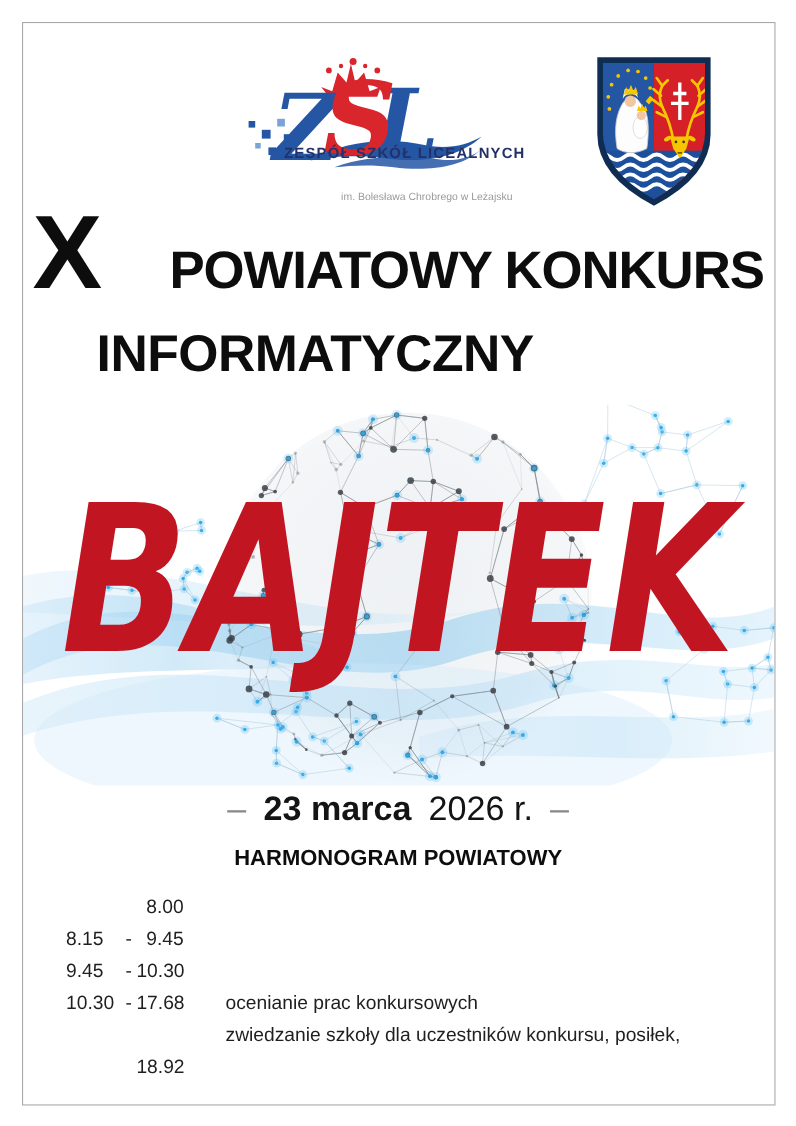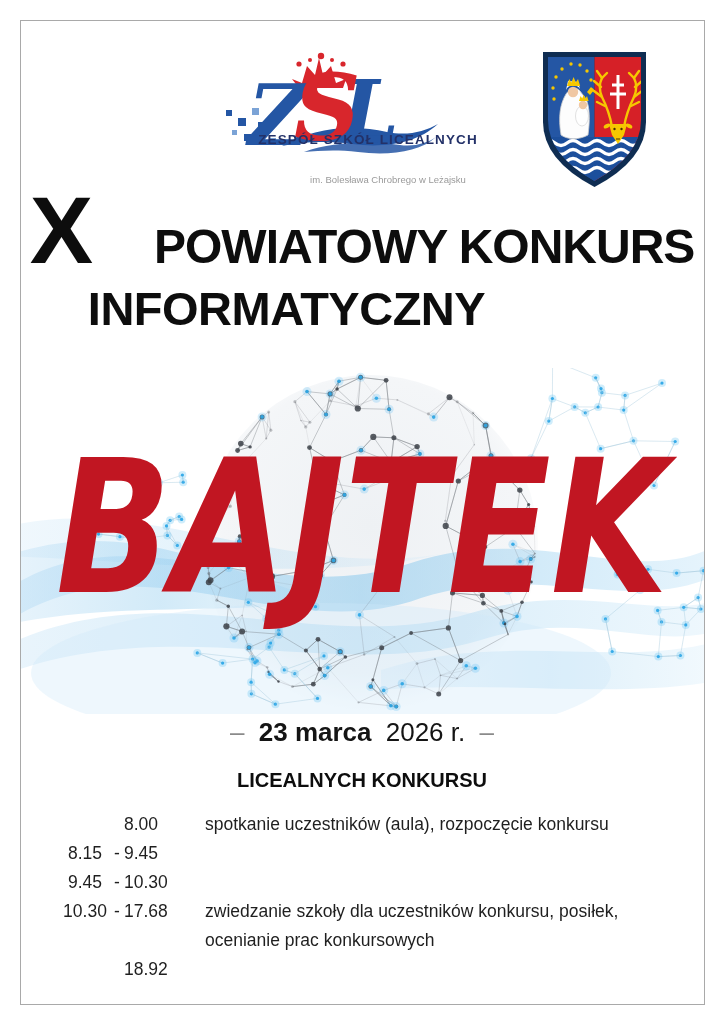--- a/index.html
+++ b/index.html
@@ -24,40 +24,40 @@
         font-size:9.5px;color:#9a9a9a;white-space:nowrap;z-index:4;}
 
   
   .crest{position:absolute;left:537px;top:47px;}
 
   
   .title-line1{position:absolute;left:0;top:183px;width:724px;display:flex;justify-content:center;
         align-items:baseline;gap:15px;}
   .title-x{font-size:95px;font-weight:bold;line-height:1;color:#0d0d0d;}
   .title-rest{font-size:48px;font-weight:bold;letter-spacing:-1px;color:#0d0d0d;margin-left:46px;}
-  .title-line2{position:absolute;left:0;top:281px;width:573px;text-align:center;
+  .title-line2{position:absolute;left:0;top:293px;width:573px;text-align:center;
         font-size:47px;font-weight:bold;letter-spacing:-0.5px;color:#0d0d0d;}
 
   
   .banner{position:absolute;left:21px;top:368px;width:683px;height:346px;}
 
   
-  .date-line{position:absolute;left:0;top:717px;width:724px;text-align:center;font-size:26px;color:#141414;}
+  .date-line{position:absolute;left:0;top:717px;width:724px;text-align:center;font-size:31px;color:#141414;}
   .date-dash{color:#8a8a8a;}
   .date-bold{font-weight:bold;margin:0 7px;}
   .date-reg{margin-right:7px;}
 
   
   .sched-heading{position:absolute;left:0;top:769px;width:724px;text-align:center;
         font-size:20px;font-weight:bold;color:#0d0d0d;}
   .schedule{position:absolute;left:60px;top:810px;width:604px;font-size:17.5px;color:#1f1f1f;}
   .srow{display:grid;grid-template-columns:50px 14px 43px 38px auto;line-height:29px;}
-  .c-start{text-align:center;}
+  .c-start{text-align:left;}
   .c-dash{text-align:center;}
-  .c-end{text-align:left;}
+  .c-end{text-align:right;}
   .c-gap{}
   .c-desc{text-align:left;}
   .c-desc em{font-style:italic;}
   .dline{display:block;}
 </style>
 </head>
 <body>
 
 <div class="page">
   <div class="page-border"></div>
@@ -1155,49 +1155,48 @@
     </svg>
   </div>
 
   <div class="date-line">
     <span class="date-dash">–</span>
     <span class="date-bold">23 marca</span>
     <span class="date-reg">2026 r.</span>
     <span class="date-dash">–</span>
   </div>
 
-  <div class="sched-heading">LICEALNYCH KONKURSU</div>
+  <div class="sched-heading">HARMONOGRAM POWIATOWY</div>
   <div class="schedule">
     <div class="srow">
       <span class="c-start"></span>
       <span class="c-dash"></span>
       <span class="c-end">8.00</span>
       <span class="c-gap"></span>
-      <span class="c-desc">spotkanie uczestników (aula), rozpoczęcie konkursu</span>
     </div>
     <div class="srow">
       <span class="c-start">8.15</span>
       <span class="c-dash">-</span>
       <span class="c-end">9.45</span>
       <span class="c-gap"></span>
     </div>
     <div class="srow">
       <span class="c-start">9.45</span>
       <span class="c-dash">-</span>
       <span class="c-end">10.30</span>
       <span class="c-gap"></span>
     </div>
     <div class="srow">
       <span class="c-start">10.30</span>
       <span class="c-dash">-</span>
       <span class="c-end">17.68</span>
       <span class="c-gap"></span>
       <span class="c-desc">
+          <span class="dline">ocenianie prac konkursowych</span>
           <span class="dline">zwiedzanie szkoły dla uczestników konkursu, posiłek,</span>
-          <span class="dline">ocenianie prac konkursowych</span>
         </span>
     </div>
     <div class="srow">
       <span class="c-start"></span>
       <span class="c-dash"></span>
       <span class="c-end">18.92</span>
       <span class="c-gap"></span>
     </div>
   </div>
 </div>

